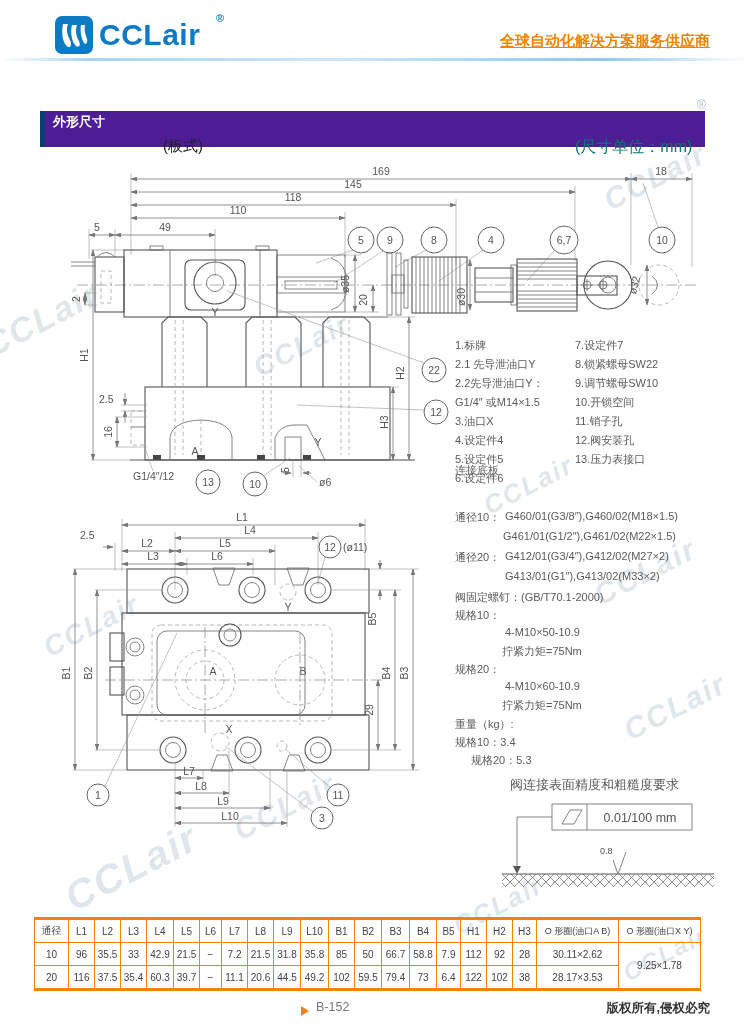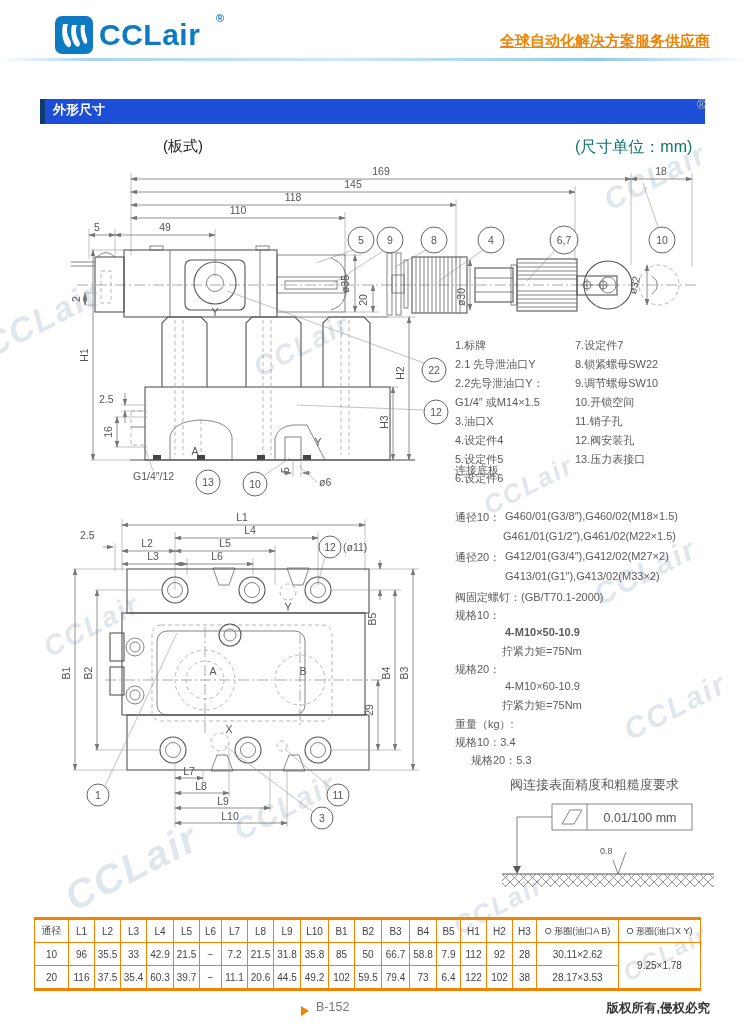--- a/index.html
+++ b/index.html
@@ -9,21 +9,21 @@
   .wm{position:absolute;color:#9fb4c6;opacity:.33;font-weight:bold;font-style:italic;
       transform:rotate(-27deg);letter-spacing:2px;pointer-events:none;white-space:nowrap;}
   
   .logo-box{position:absolute;left:55px;top:16px;width:38px;height:38px;background:#0e7ac4;border-radius:7px;}
   .logo-text{position:absolute;left:99px;top:18px;color:#0e7ac4;font-size:30px;font-weight:bold;letter-spacing:.5px;}
   .logo-reg{position:absolute;left:216px;top:12px;color:#0e7ac4;font-size:11px;font-weight:bold;}
   .tagline{position:absolute;right:40px;top:32px;color:#f08300;font-size:15px;font-weight:bold;text-decoration:underline;}
   .hdr-rule{position:absolute;left:0;top:58px;width:750px;height:3px;
             background:linear-gradient(90deg,#fff 0%,#a8d4ef 12%,#cde8f8 45%,#8fc8ec 80%,#fff 100%);}
   
-  .sec-bar{position:absolute;left:40px;top:99px;width:665px;height:25px;background:#1d4ed8;
+  .sec-bar{position:absolute;left:40px;top:111px;width:665px;height:36px;background:#4c1d95;
            border-left:5px solid #0d3c6e;color:#fff;font-size:13px;font-weight:bold;line-height:21px;padding-left:8px;box-sizing:border-box;}
   .sub-left{position:absolute;left:163px;top:137px;font-size:15px;color:#222;}
   .sub-right{position:absolute;left:575px;top:137px;font-size:16px;color:#0f766e;}
   .reg-mark{position:absolute;left:697px;top:98px;font-size:12px;color:#b0bcc6;}
   
   svg text{font-family:"Liberation Sans",sans-serif;}
   .dtxt{font-size:10.5px;fill:#555;}
   .ctr{text-anchor:middle;}
   .dim{stroke:#777;stroke-width:.8;fill:none;}
   .ext{stroke:#999;stroke-width:.6;fill:none;}
@@ -491,21 +491,21 @@
 
   <div class="spec" style="left:455px;top:463px;">连接底板</div>
   <div class="spec" style="left:455px;top:510px;">通径10：</div>
   <div class="spec" style="left:505px;top:510px;">G460/01(G3/8″),G460/02(M18×1.5)</div>
   <div class="spec" style="left:503px;top:530px;">G461/01(G1/2″),G461/02(M22×1.5)</div>
   <div class="spec" style="left:455px;top:550px;">通径20：</div>
   <div class="spec" style="left:505px;top:550px;">G412/01(G3/4″),G412/02(M27×2)</div>
   <div class="spec" style="left:505px;top:570px;">G413/01(G1″),G413/02(M33×2)</div>
   <div class="spec" style="left:455px;top:590px;">阀固定螺钉：(GB/T70.1-2000)</div>
   <div class="spec" style="left:455px;top:608px;">规格10：</div>
-  <div class="spec" style="left:505px;top:626px;font-weight:bold;">4-M10×50-10.9</div>
+  <div class="spec" style="left:505px;top:626px;">4-M10×50-10.9</div>
   <div class="spec" style="left:502px;top:644px;">拧紧力矩=75Nm</div>
   <div class="spec" style="left:455px;top:662px;">规格20：</div>
   <div class="spec" style="left:505px;top:680px;">4-M10×60-10.9</div>
   <div class="spec" style="left:502px;top:698px;">拧紧力矩=75Nm</div>
   <div class="spec" style="left:455px;top:717px;">重量（kg）:</div>
   <div class="spec" style="left:455px;top:735px;">规格10：3.4</div>
   <div class="spec" style="left:455px;top:753px;margin-left:16px;">规格20：5.3</div>
 
   <div class="surf-title">阀连接表面精度和粗糙度要求</div>
   <svg class="abs" style="left:492px;top:792px;" width="240" height="100" viewBox="0 0 240 100">

